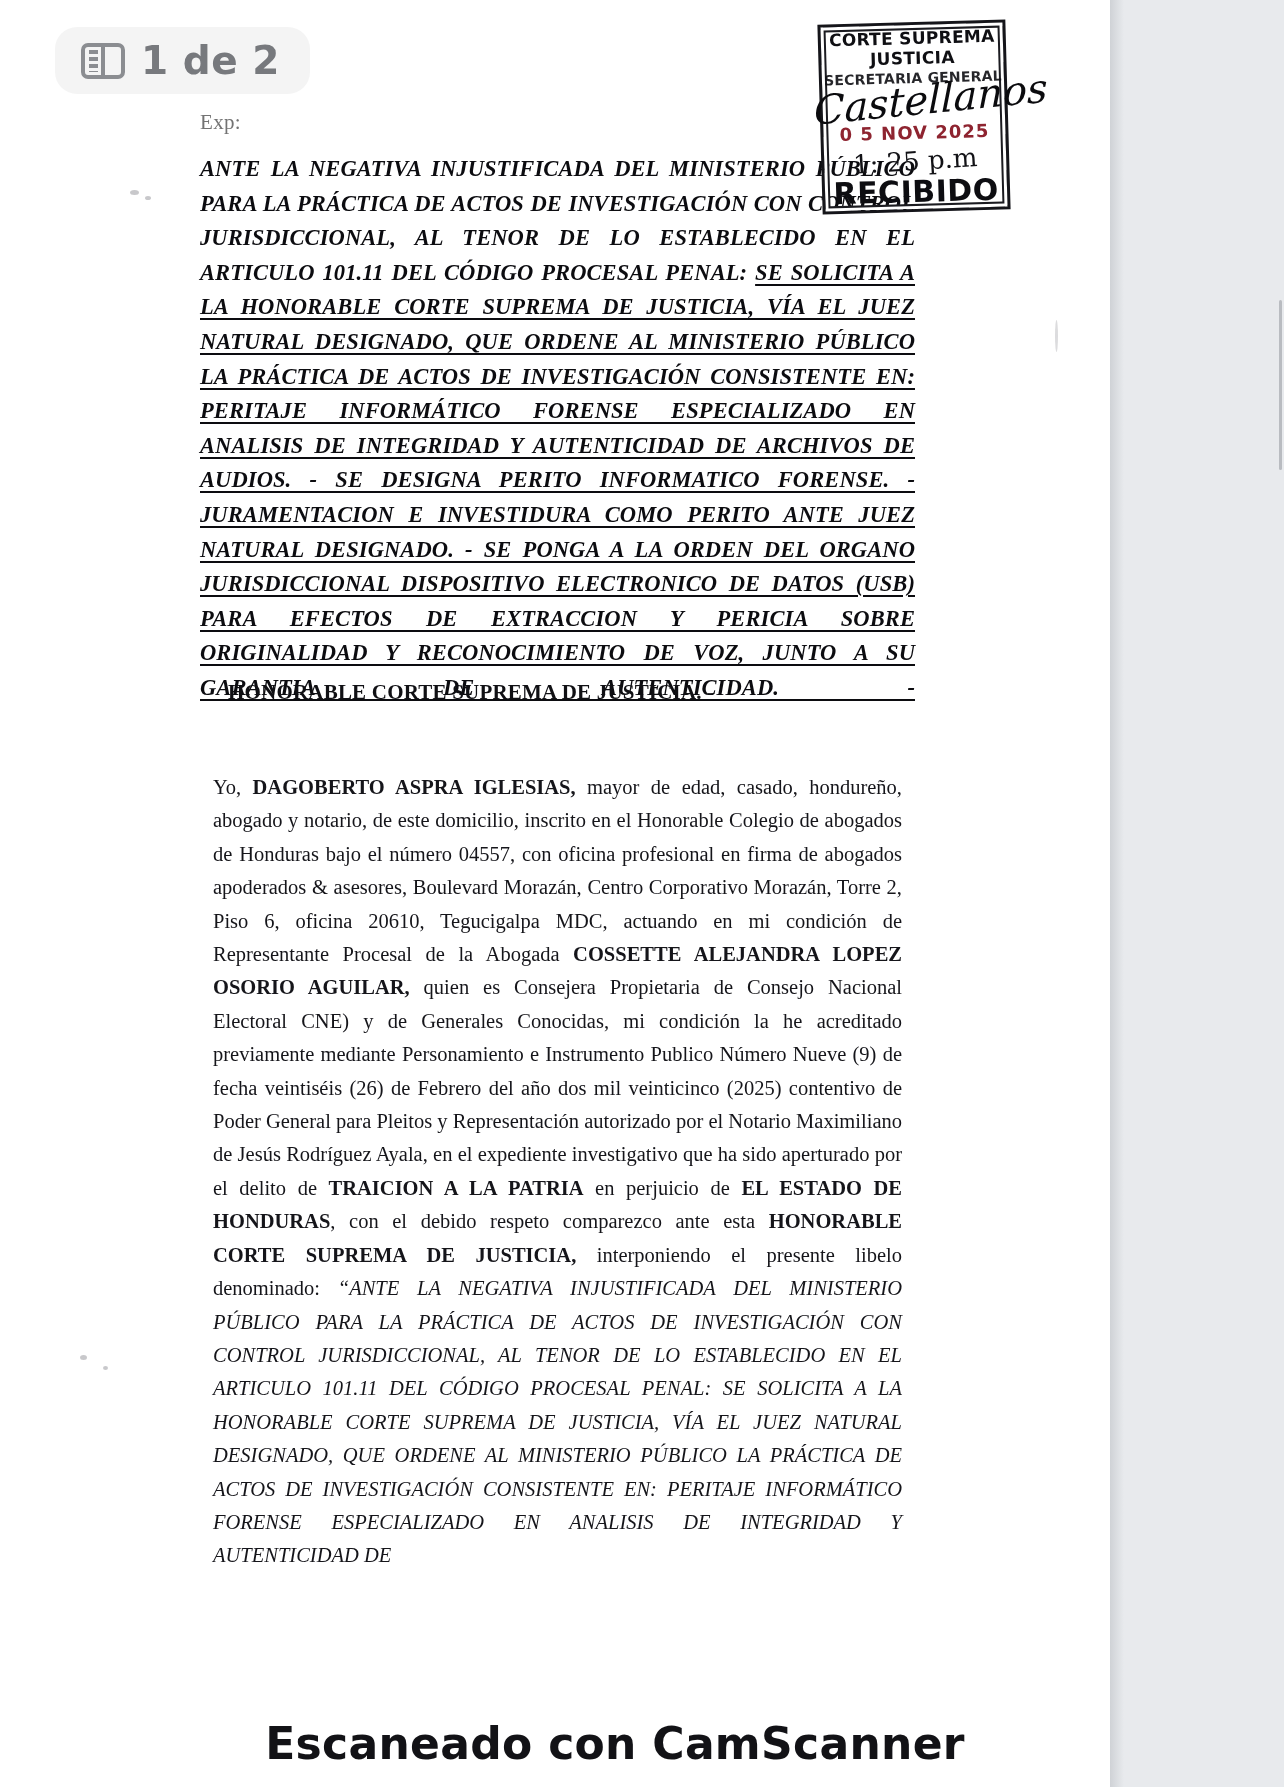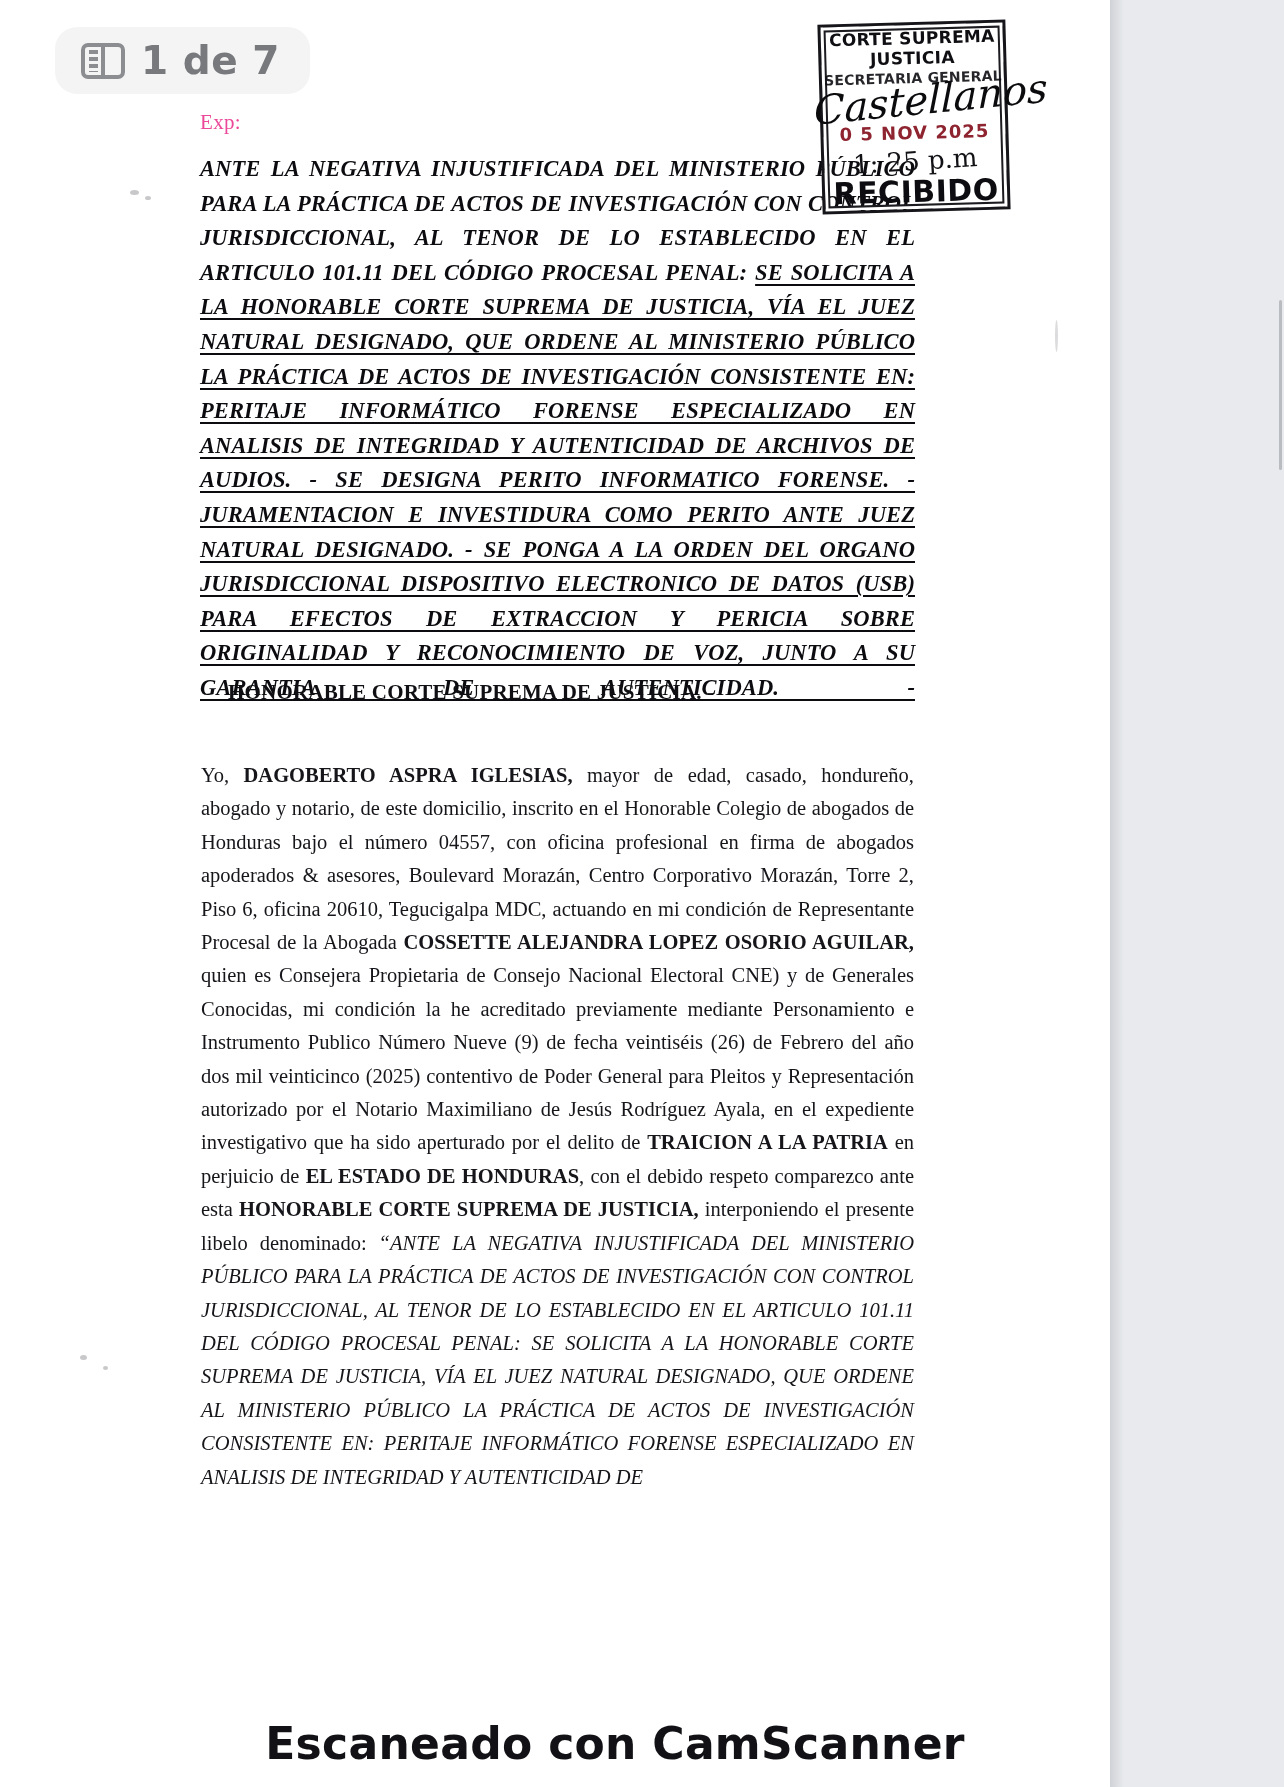--- a/index.html
+++ b/index.html
@@ -103,21 +103,21 @@
     font-family:"DejaVu Sans", sans-serif;font-weight:bold;
     font-size:30px;color:#0d0d11;letter-spacing:.5px;
   }
   
   .doc{
     position:absolute;left:200px;top:0;width:715px;
     color:#101014;
   }
   .exp{
     position:absolute;top:110px;left:0;
-    font-size:21px;color:#ec4899;letter-spacing:.3px;
+    font-size:21px;color:#737373;letter-spacing:.3px;
   }
   .title-block{
     position:absolute;top:152px;left:0;width:715px;
     font-size:22.5px;line-height:34.6px;
     text-align:justify;text-align-last:justify;
     font-weight:bold;letter-spacing:.1px;
     color:#0c0c10;
     font-style:italic;
   }
   .title-block .plain{text-decoration:none;}
@@ -127,21 +127,21 @@
     font-size:21px;font-weight:bold;letter-spacing:.2px;margin-left:28px;
   }
   .body{
     position:absolute;top:758px;left:0;width:715px;
     font-size:20.5px;line-height:33.4px;
     text-align:justify;
     color:#15151a;
   }
   .body b{font-weight:bold;}
   .body .it{font-style:italic;}
-  .body p{margin:1px;}
+  .body p{margin:13px;}
   .specks{position:absolute;inset:0;pointer-events:none;}
   .speck{position:absolute;background:#9a9aa0;border-radius:50%;opacity:.55;}
   
   .watermark{
     position:absolute;left:0;right:0;bottom:18px;
     text-align:center;
     font-family:"DejaVu Sans", sans-serif;
     font-weight:bold;font-size:44px;color:#121216;
     letter-spacing:.3px;
     z-index:35;
@@ -200,16 +200,16 @@
   </div>
 
   <div class="page-right-edge"></div>
 
   <div class="scrollbar-track">
     <div class="scrollbar-thumb"></div>
   </div>
 
   <div class="page-pill">
     <span class="pill-icon"></span>
-    <span class="pill-text">1 de 7</span>
+    <span class="pill-text">1 de 2</span>
   </div>
 
 </div>
 
 </body></html>

